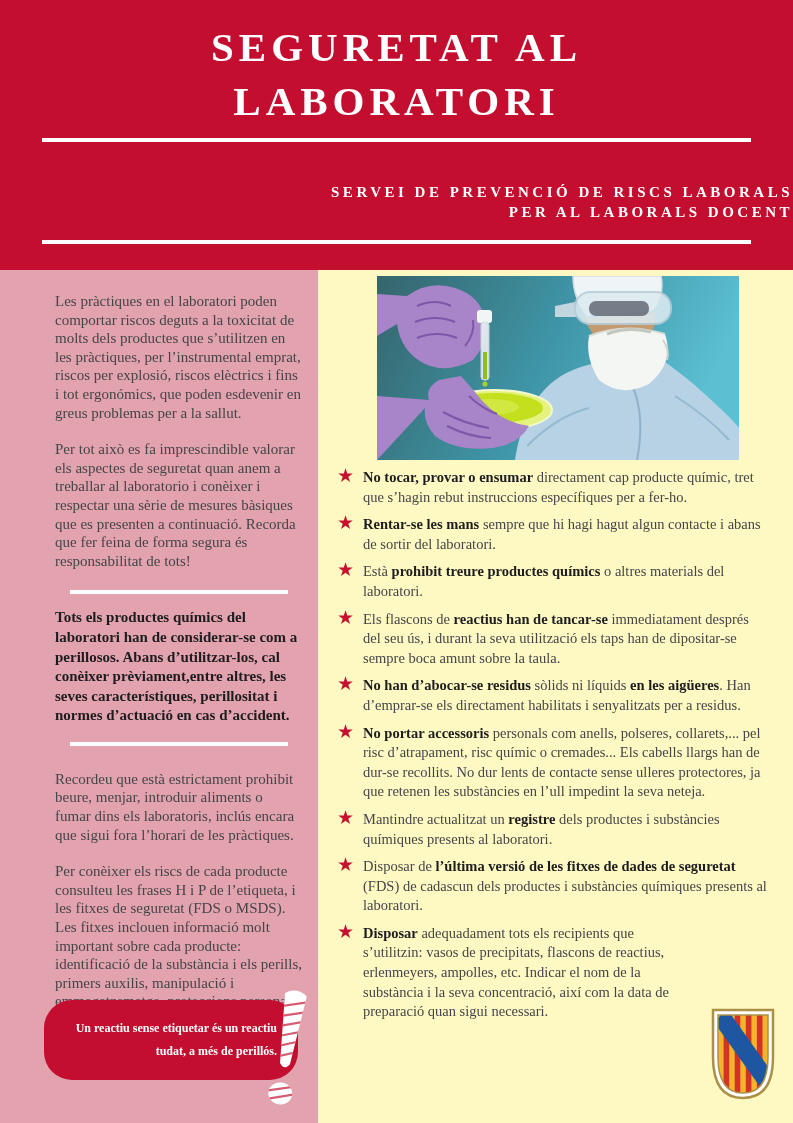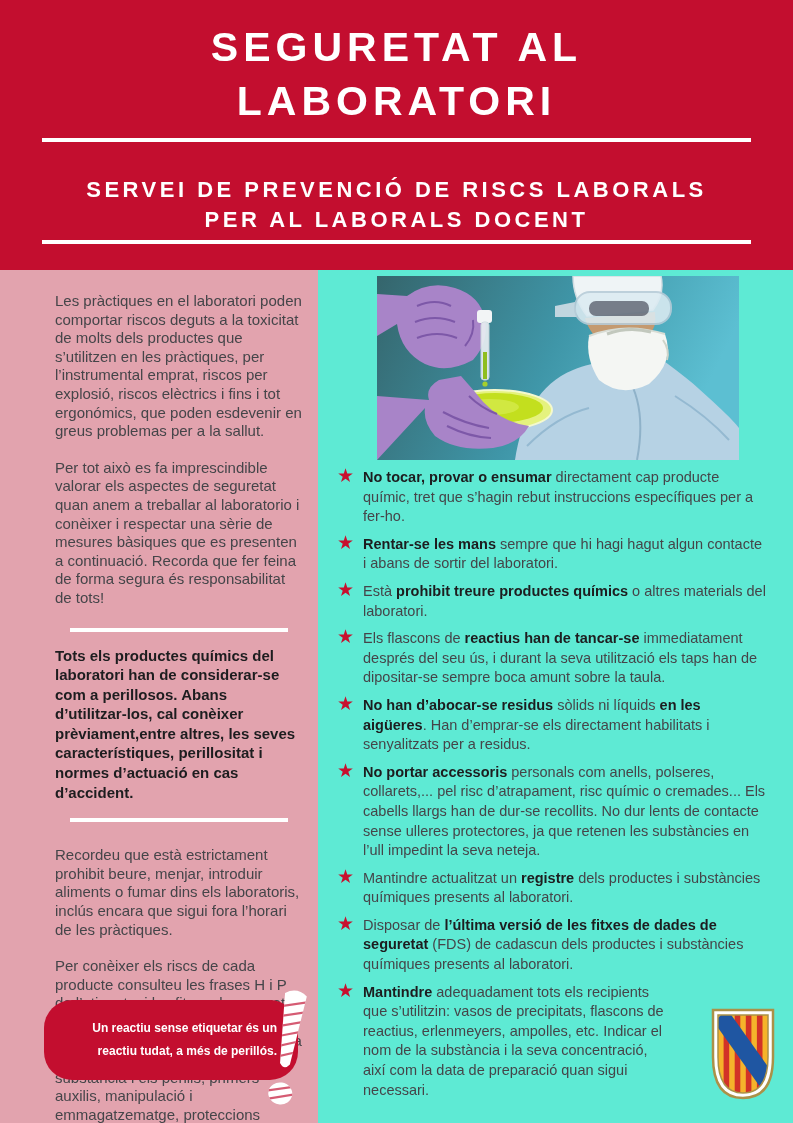--- a/index.html
+++ b/index.html
@@ -1,34 +1,34 @@
 <!DOCTYPE html>
 <html style="--accent: #c30e2f; --pink: #e2a3ae; --star: #c8102e;"><head>
 <meta charset="utf-8">
 <style>
   html,body{margin:0;padding:0;background:#888;}
   .page{
-    position:relative;width:793px;height:1123px;background:#5eead4;
-    font-family:Liberation Sans, sans-serif;overflow:hidden;margin:0 auto;
+    position:relative;width:793px;height:1123px;background:#fef9c3;
+    font-family:Liberation Serif, serif;overflow:hidden;margin:0 auto;
   }
   
   .header{
     position:absolute;top:0;left:0;width:793px;height:270px;
     background:var(--accent,#c30e2f);color:#fff;text-align:center;
   }
   .title{
     position:absolute;top:20px;left:0;width:100%;
     font-size:41px;font-weight:bold;letter-spacing:5px;line-height:1.32;
   }
   .header-rule{position:absolute;left:42px;width:709px;height:4px;background:#fff;}
   .rule-1{top:138px}
   .rule-2{top:240px}
   .subtitle{
-    position:absolute;top:175px;left:0;width:100%;
-    font-size:22px;font-weight:bold;letter-spacing:3.5px;line-height:1.36;
+    position:absolute;top:182px;left:0;width:100%;
+    font-size:15px;font-weight:bold;letter-spacing:3.5px;line-height:1.36;text-align:right;
   }
   
   .left-col{
     position:absolute;top:270px;left:0;width:318px;height:853px;
     background:var(--pink,#e2a3ae);color:#454549;
   }
   .left-inner{padding:0 16px 0 28px;margin-left:27px;}
   .para{font-size:15px;line-height:18.6px;margin:0;}
   .mt-22{margin-top:22px}.mt-18{margin-top:18px}.mt-24{margin-top:24px}
   .divider{width:218px;height:4px;background:#fff;margin:20px auto 0 auto;}
@@ -179,21 +179,21 @@
 
     <ul class="rules-list">
         <li class="rule-item"><span class="star">★</span><span><b>No tocar, provar o ensumar</b><span> directament cap producte químic, tret que s’hagin rebut instruccions específiques per a fer-ho.</span></span></li>
         <li class="rule-item"><span class="star">★</span><span><b>Rentar-se les mans</b><span> sempre que hi hagi hagut algun contacte i abans de sortir del laboratori.</span></span></li>
         <li class="rule-item"><span class="star">★</span><span><span>Està </span><b>prohibit treure productes químics</b><span> o altres materials del laboratori.</span></span></li>
         <li class="rule-item"><span class="star">★</span><span><span>Els flascons de </span><b>reactius han de tancar-se</b><span> immediatament després del seu ús, i durant la seva utilització els taps han de dipositar-se sempre boca amunt sobre la taula.</span></span></li>
         <li class="rule-item"><span class="star">★</span><span><b>No han d’abocar-se residus</b><span> sòlids ni líquids </span><b>en les aigüeres</b><span>. Han d’emprar-se els directament habilitats i senyalitzats per a residus.</span></span></li>
         <li class="rule-item"><span class="star">★</span><span><b>No portar accessoris</b><span> personals com anells, polseres, collarets,... pel risc d’atrapament, risc químic o cremades... Els cabells llargs han de dur-se recollits. No dur lents de contacte sense ulleres protectores, ja que retenen les substàncies en l’ull impedint la seva neteja.</span></span></li>
         <li class="rule-item"><span class="star">★</span><span><span>Mantindre actualitzat un </span><b>registre</b><span> dels productes i substàncies químiques presents al laboratori.</span></span></li>
         <li class="rule-item"><span class="star">★</span><span><span>Disposar de </span><b>l’última versió de les fitxes de dades de seguretat</b><span> (FDS) de cadascun dels productes i substàncies químiques presents al laboratori.</span></span></li>
-        <li class="rule-item narrow"><span class="star">★</span><span><b>Mantindre</b><span> adequadament tots els recipients que s’utilitzin: vasos de precipitats, flascons de reactius, erlenmeyers, ampolles, etc.  Indicar el nom de la substància i la seva concentració, així com la data de preparació quan sigui necessari.</span></span></li>
+        <li class="rule-item narrow"><span class="star">★</span><span><b>Disposar</b><span> adequadament tots els recipients que s’utilitzin: vasos de precipitats, flascons de reactius, erlenmeyers, ampolles, etc.  Indicar el nom de la substància i la seva concentració, així com la data de preparació quan sigui necessari.</span></span></li>
       </ul>
 
     <svg class="shield" width="74" height="100" viewBox="0 0 74 100" aria-hidden="true">
       <defs>
         <clipPath id="shieldClip">
             <path d="M12 10 H62 V52 Q62 88 37 88 Q12 88 12 52 Z"></path>
           </clipPath>
       </defs>
       <path d="M7 5 H67 V52 Q67 93 37 93 Q7 93 7 52 Z" fill="#ffffff" stroke="#ab9148" stroke-width="2.5"></path>
       <g clip-path="url(#shieldClip)">

